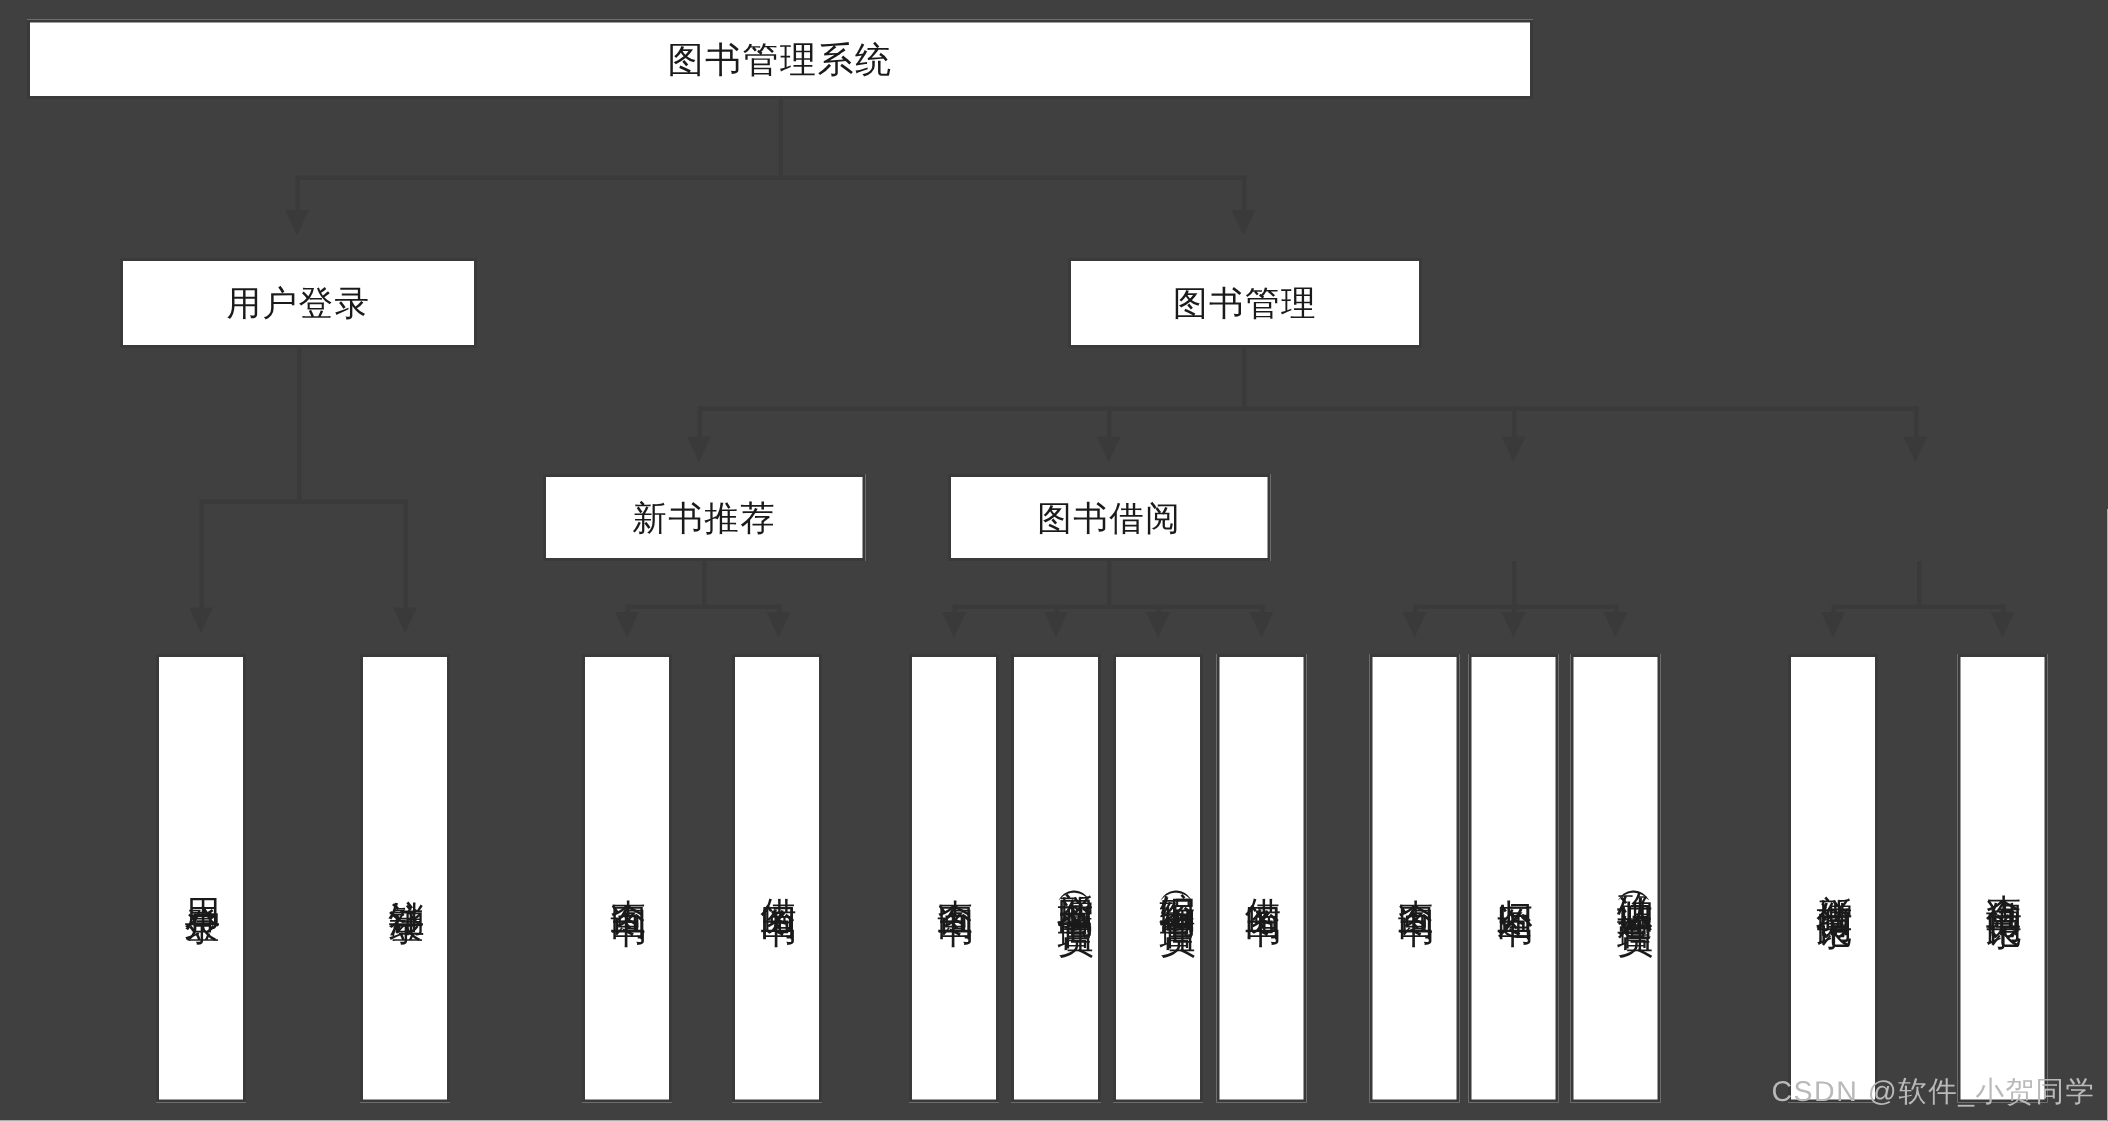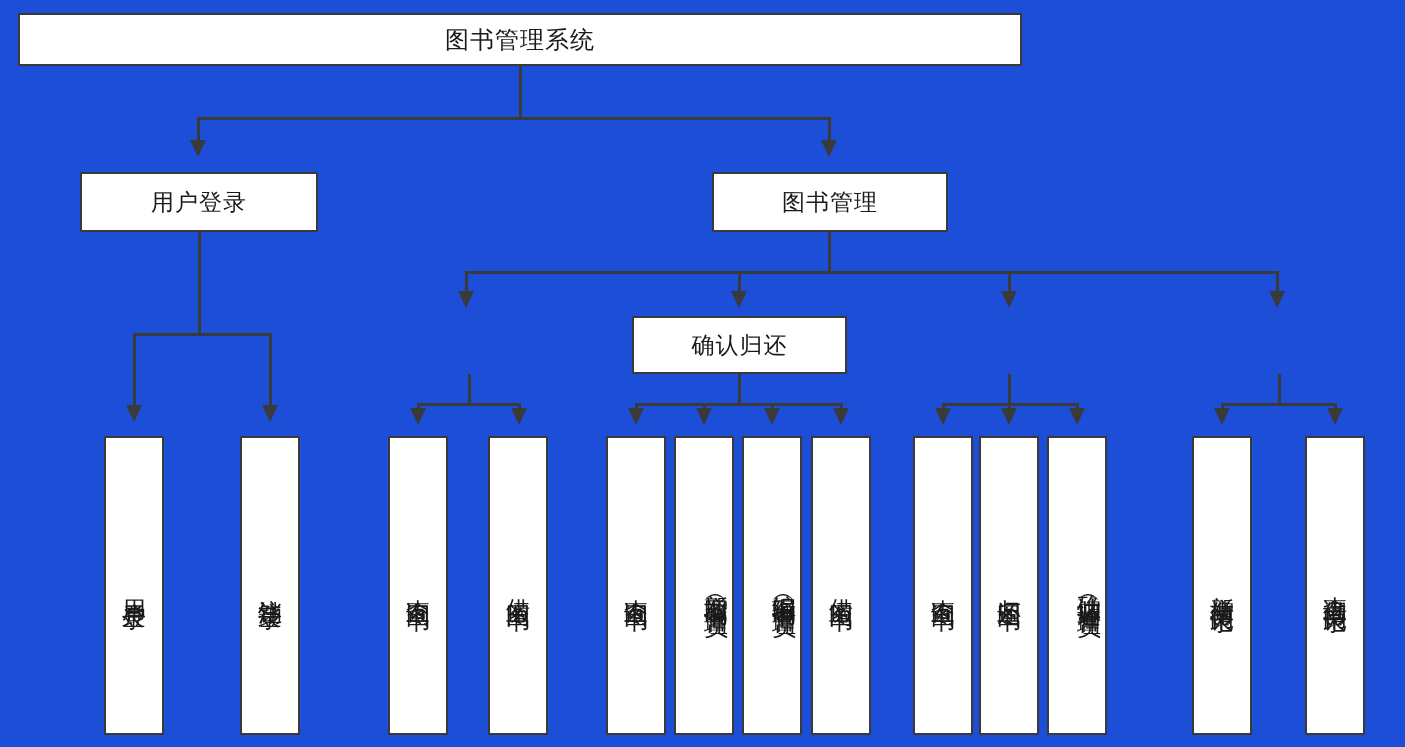--- a/index.html
+++ b/index.html
@@ -4,21 +4,21 @@
 <style>
   html,body{margin:0;padding:0;background:#ffffff;}
   body{
     font-family:"Liberation Sans","DejaVu Sans",sans-serif;
     -webkit-font-smoothing:antialiased;
   }
   #stage{
     position:relative;
     width:1405px;
     height:747px;
-    background:#1d4ed8;
+    background:#404040;
     overflow:hidden;
   }
   
   .node{
     position:absolute;
     box-sizing:border-box;
     background:#ffffff;
     border:2.5px solid #3a3a3a;
     display:flex;
     align-items:center;
@@ -108,22 +108,23 @@
 
   <div class="ln v" style="left:738px;top:271px;width:3px;height:24px;"></div>
   <div class="arrow" style="left:731px;top:291px;"></div>
 
   <div class="ln v" style="left:1008px;top:271px;width:3px;height:24px;"></div>
   <div class="arrow" style="left:1001px;top:291px;"></div>
 
   <div class="ln v" style="left:1276px;top:271px;width:3px;height:24px;"></div>
   <div class="arrow" style="left:1269px;top:291px;"></div>
 
+  <div class="node h" style="left:362px;top:316px;width:215px;height:58px;">新书推荐</div>
 
-  <div class="node h" style="left:632px;top:316px;width:215px;height:58px;">确认归还</div>
+  <div class="node h" style="left:632px;top:316px;width:215px;height:58px;">图书借阅</div>
 
 
 
   <div class="ln v" style="left:468px;top:374px;width:3px;height:32px;"></div>
   <div class="ln h" style="left:418px;top:403px;width:103px;height:3px;"></div>
   <div class="ln v" style="left:417px;top:403px;width:3px;height:8px;"></div>
   <div class="arrow" style="left:410px;top:408px;"></div>
   <div class="ln v" style="left:518px;top:403px;width:3px;height:8px;"></div>
   <div class="arrow" style="left:511px;top:408px;"></div>
 
@@ -165,14 +166,15 @@
   <div class="node v" style="left:742px;top:436px;width:60px;height:299px;">编辑图书（管理员）</div>
   <div class="node v centered" style="left:811px;top:436px;width:60px;height:299px;">借阅图书</div>
 
   <div class="node v centered" style="left:913px;top:436px;width:60px;height:299px;">查询图书</div>
   <div class="node v centered" style="left:979px;top:436px;width:60px;height:299px;">归还图书</div>
   <div class="node v" style="left:1047px;top:436px;width:60px;height:299px;">确认归还（管理员）</div>
 
   <div class="node v centered" style="left:1192px;top:436px;width:60px;height:299px;">新增借阅记录</div>
   <div class="node v centered" style="left:1305px;top:436px;width:60px;height:299px;">查询借阅记录</div>
 
+  <div id="watermark">CSDN @软件_小贺同学</div>
 
 </div>
 
 </body></html>

